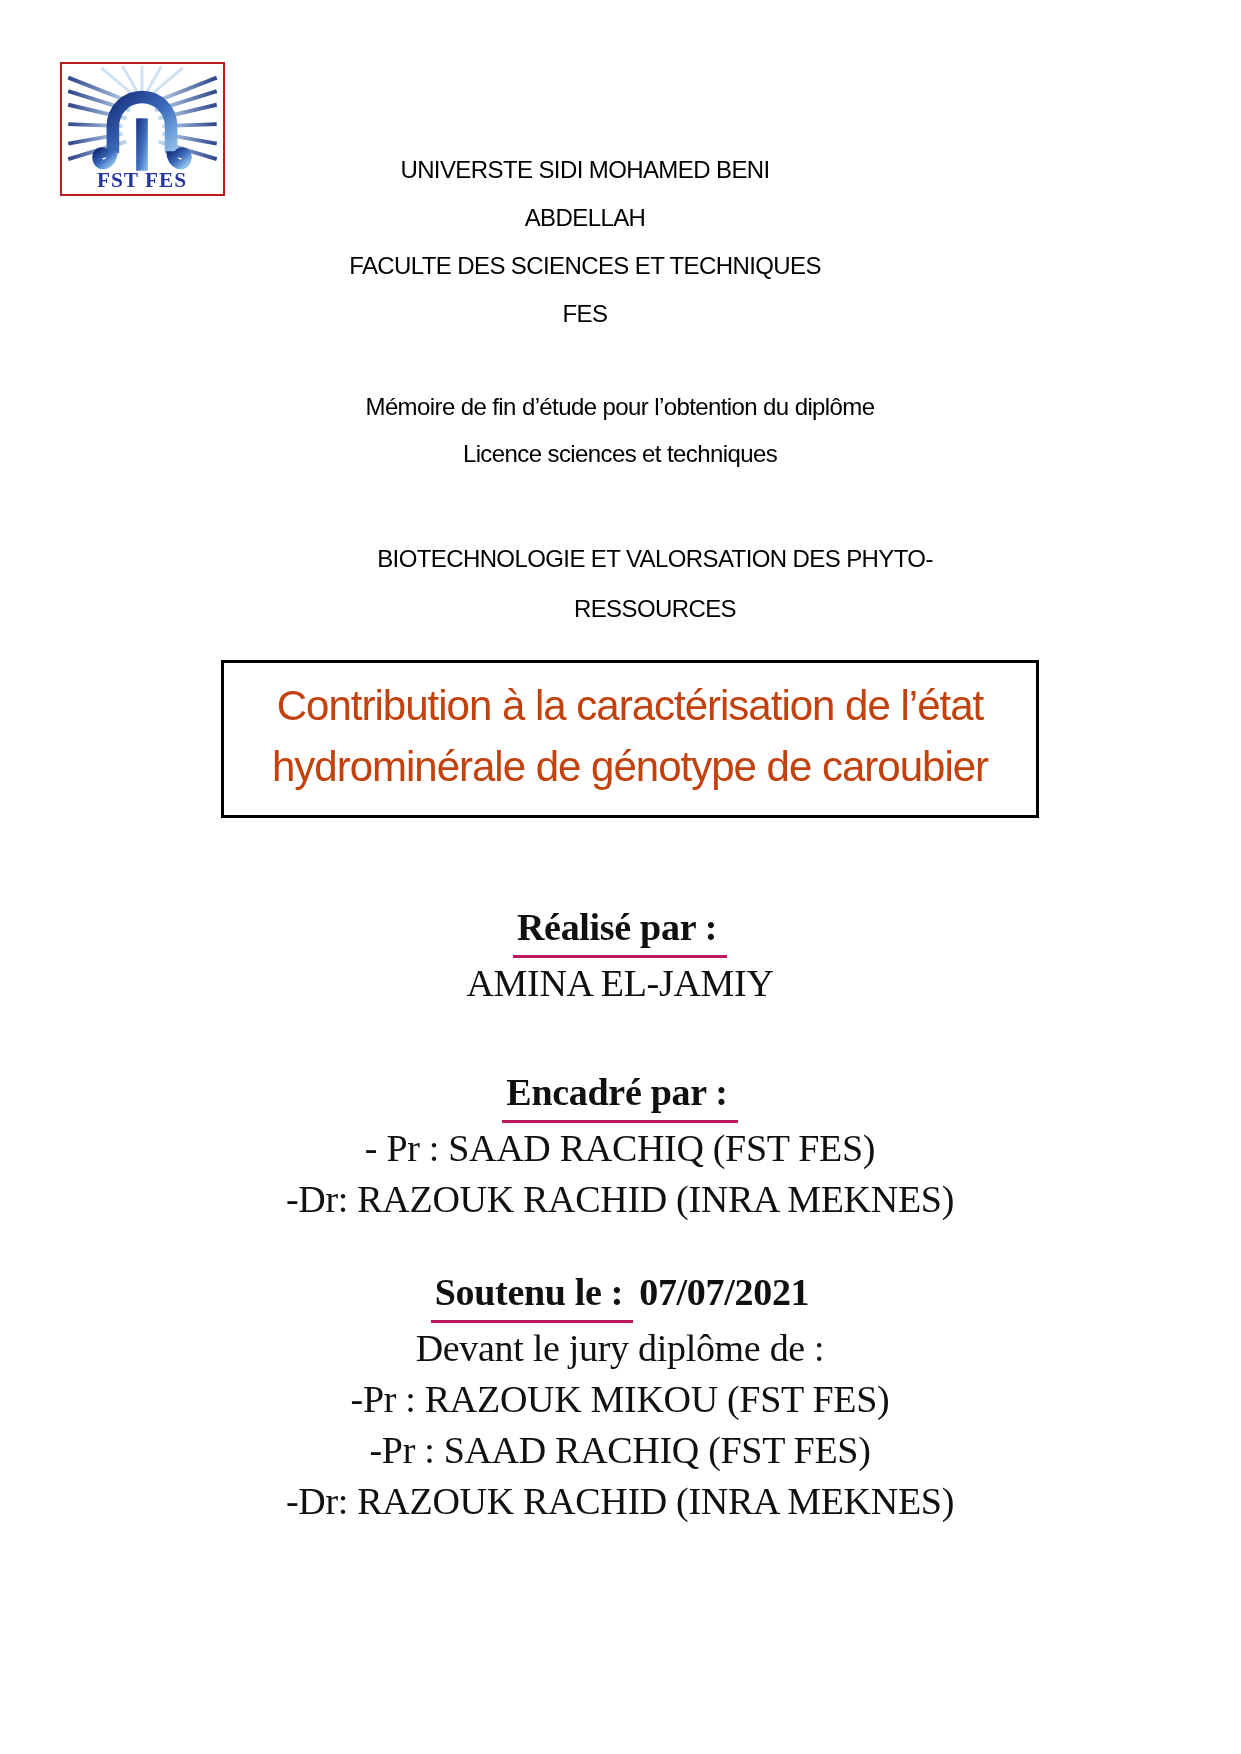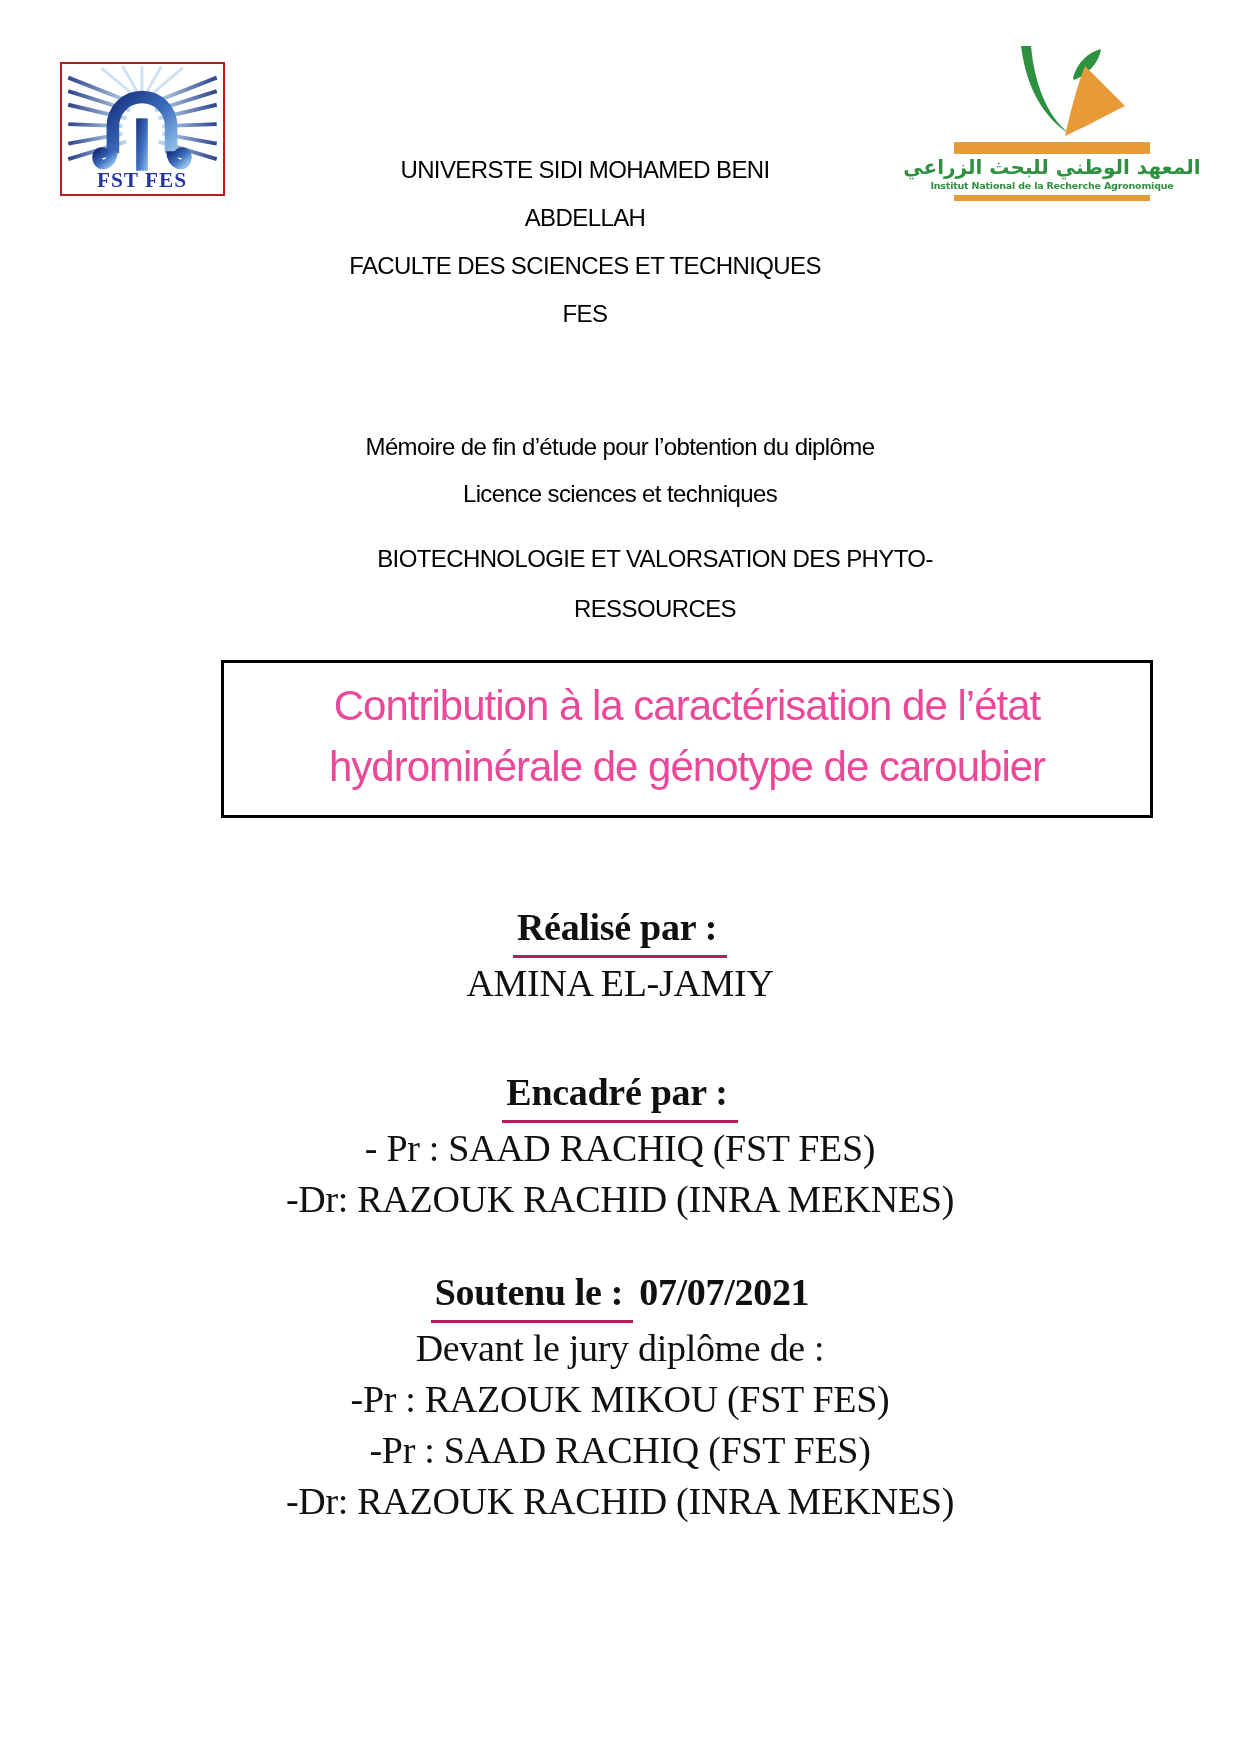--- a/index.html
+++ b/index.html
@@ -14,35 +14,35 @@
   .abs{position:absolute;}
   
   .sans-block{
     text-align:center;
     font-family:"Liberation Sans",sans-serif;
     font-size:24px;
     letter-spacing:-0.6px;
     color:#000000;
   }
   .univ-block{top:146px;left:85px;width:1000px;line-height:48px;}
-  .memoire-block{top:383px;left:120px;width:1000px;line-height:47px;margin-top:40px;}
+  .memoire-block{top:383px;left:120px;width:1000px;line-height:47px;}
   .biotech-block{top:534px;left:155px;width:1000px;line-height:50px;}
   
   .title-box{
-    top:660px;left:221px;width:932px;height:158px;
+    top:660px;left:221px;width:818px;height:158px;
     box-sizing:border-box;
     border:3px solid #000;
     background:#fff;
     text-align:center;
     padding-top:12px;
     font-family:"Liberation Sans",sans-serif;
     font-size:42px;
     letter-spacing:-1px;
     line-height:61px;
-    color:#ec4899;
+    color:#c2410c;
   }
   
   .serif-block{
     text-align:center;
     font-family:"Liberation Serif","DejaVu Serif",serif;
     font-size:38px;
     letter-spacing:-0.3px;
     line-height:51px;
     color:#101010;
   }
@@ -141,34 +141,20 @@
         <path d="M52 92 L52 64 A30 30 0 0 1 112 64 L112 92" stroke="url(#fstGrad)" stroke-width="13"></path>
         <path d="M52 90 C52 104 38 108 36 98 C34 90 44 88 46 96" stroke="url(#fstGrad)" stroke-width="10"></path>
         <path d="M112 90 C112 104 126 108 128 98 C130 90 120 88 118 96" stroke="url(#fstGrad)" stroke-width="10"></path>
         <rect x="76" y="56" width="12" height="54" fill="url(#fstGrad)"></rect>
         <line x1="62" y1="58" x2="102" y2="58" stroke="url(#fstGrad)" stroke-width="9"></line>
       </g>
       <text x="82" y="127" text-anchor="middle" font-family="Liberation Serif, serif" font-size="22" font-weight="bold" fill="#2436a0" letter-spacing="1" id="fst-logo-text-svg">FST FES</text>
     </svg>
   </div>
 
-  <div class="abs inra-logo">
-    <svg class="inra-mark" viewBox="0 0 150 96">
-
-      <path d="M44 2 C48 32 58 62 84 84 C88 87 92 90 96 92 C74 78 58 46 54 2 Z" fill="#2e9140"></path>
-
-      <path d="M96 34 C100 18 112 8 124 5 C122 19 110 31 97 36 Z" fill="#2e9140"></path>
-
-      <path d="M88 92 C94 66 100 42 108 22 L148 62 C128 72 106 84 88 92 Z" fill="#e89a38"></path>
-    </svg>
-    <div class="inra-bar" style="background:#e89a38"></div>
-    <div class="inra-arabic" style="color:#2e9140">المعهد الوطني للبحث الزراعي</div>
-    <div class="inra-french" style="color:#2e9140">Institut National de la Recherche Agronomique</div>
-    <div class="inra-bar-bottom" style="background:#e89a38"></div>
-  </div>
 
   <div class="abs sans-block univ-block">
     <div>UNIVERSTE SIDI MOHAMED BENI</div>
     <div>ABDELLAH</div>
     <div>FACULTE DES SCIENCES ET TECHNIQUES</div>
     <div>FES</div>
   </div>
 
   <div class="abs sans-block memoire-block">
     <div>Mémoire de fin d’étude pour l’obtention du diplôme</div>

